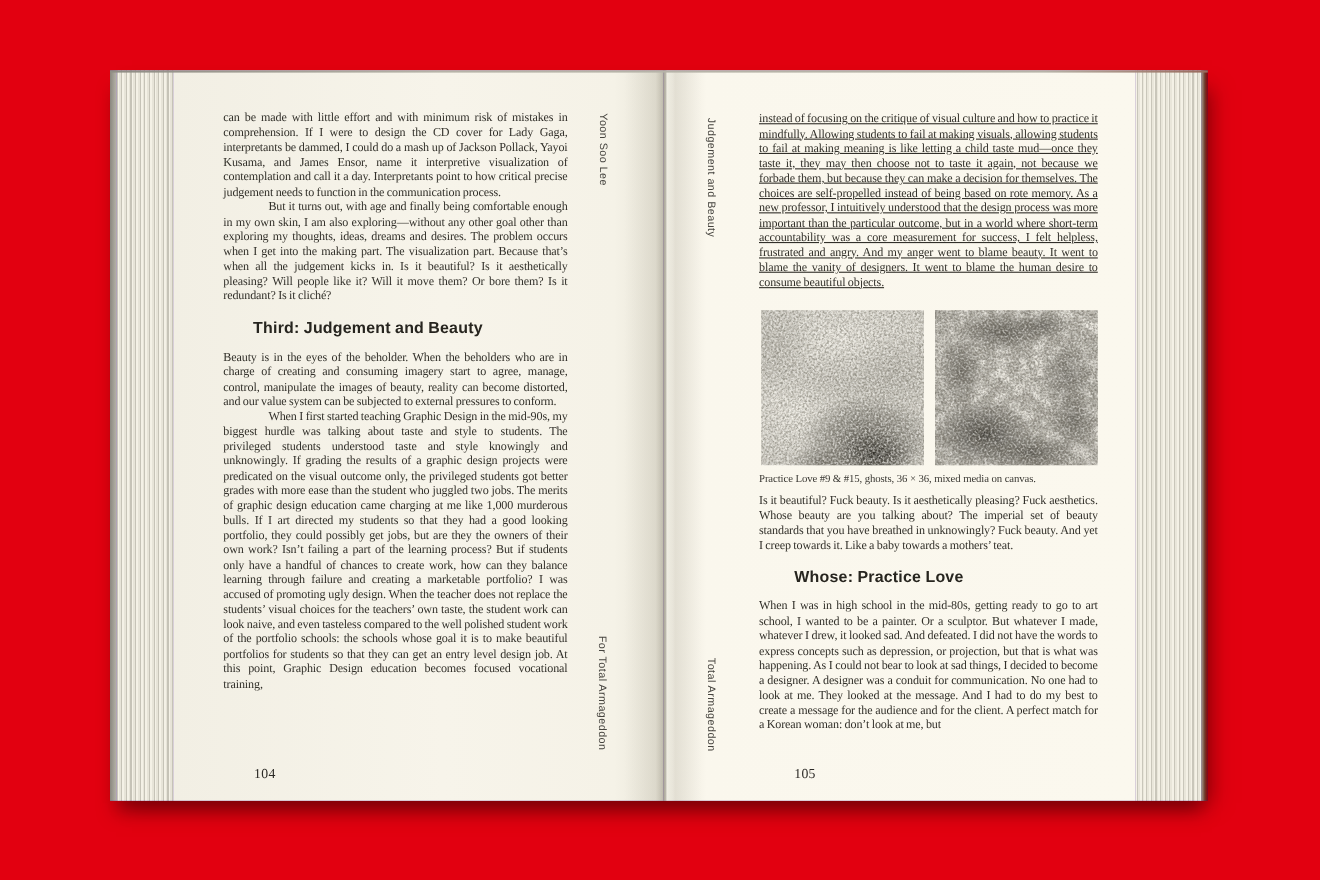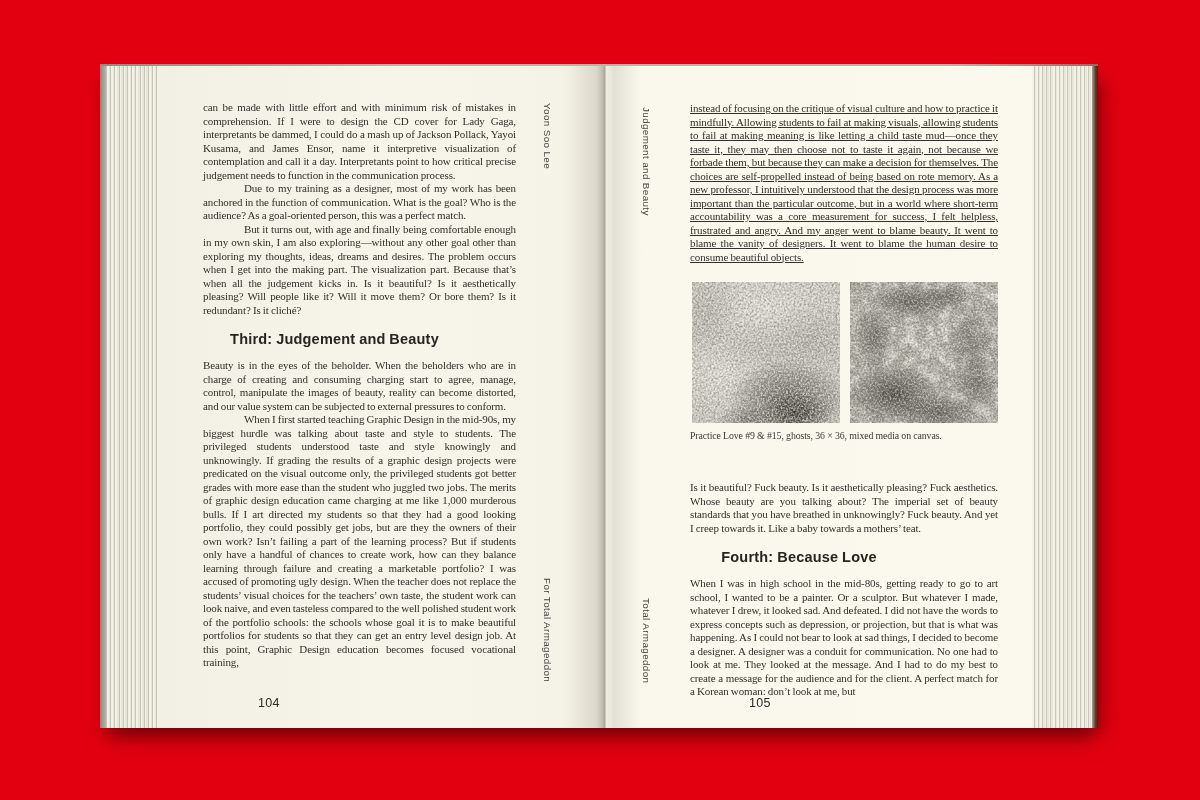--- a/index.html
+++ b/index.html
@@ -61,29 +61,29 @@
   .section-heading {
     font-family: "Liberation Sans", sans-serif;
     font-size: 14.5px; font-weight: bold; letter-spacing: .2px;
     color: #27251f; text-align: center; line-height: 18px;
   }
   .h-left  { margin: 13px 50px 11px 0; }
   .h-right { margin: 13px 90px 11px 0; }
 
   .col-left  { position:absolute; left:45px; top:37px; width:313px; }
   .col-right-top    { position:absolute; left:87px; top:38px;  width:308px;text-decoration:underline; }
-  .col-right-bottom { position:absolute; left:87px; top:417px; width:308px; }
+  .col-right-bottom { position:absolute; left:87px; top:385px; width:308px; }
 
   .caption { position:absolute; left:87px; top:366px; width:320px;
              font-size: 9.8px; color: #3a3833;
              white-space: nowrap; letter-spacing: -0.1px; }
 
   .pagenum { position:absolute; top:632px;
-             font-family:Liberation Sans, sans-serif;
-             font-size:12.5px; color:#2c2a26; letter-spacing:.3px;margin-left:27px; }
+             font-family:Liberation Serif, serif;
+             font-size:12.5px; color:#2c2a26; letter-spacing:.3px; }
   .pagenum-left  { left:73px; }
   .pagenum-right { left:119px;text-align:right; }
 
   .vert { position:absolute; writing-mode: vertical-rl;
           font-family:"Liberation Sans", sans-serif;
           font-size:9.8px; color:#45433e; letter-spacing:.4px; }
   .vert-author   { left:384px; top:39px;  }
   .vert-title    { left:384px; top:514px; }
   .vert-chapter  { left:38px;  top:43px;  }
   .vert-series   { left:38px;  top:534px; }
@@ -98,24 +98,23 @@
 
 <div class="stage">
   <div class="book">
 
     <div class="spine-left"></div>
     <div class="fan-left"></div>
 
     <div class="page page-left">
       <div class="col-left body-text">
         <p>can be made with little effort and with minimum risk of mistakes in comprehension. If I were to design the CD cover for Lady Gaga, interpretants be dammed, I could do a mash up of Jackson Pollack, Yayoi Kusama, and James Ensor, name it interpretive visualization of contemplation and call it a day. Interpretants point to how critical precise judgement needs to function in the communication process.</p>
-        <p class="indent">Due to my training as a designer, most of my work has been anchored in the function of communication. What is the goal? Who is the audience? As a goal-oriented person, this was a perfect match.</p>
         <p class="indent">But it turns out, with age and finally being comfortable enough in my own skin, I am also exploring—without any other goal other than exploring my thoughts, ideas, dreams and desires. The problem occurs when I get into the making part. The visualization part. Because that’s when all the judgement kicks in. Is it beautiful? Is it aesthetically pleasing? Will people like it? Will it move them? Or bore them? Is it redundant? Is it cliché?</p>
         <h2 class="section-heading h-left">Third: Judgement and Beauty</h2>
-        <p>Beauty is in the eyes of the beholder. When the beholders who are in charge of creating and consuming charging start to agree, manage, control, manipulate the images of beauty, reality can become distorted, and our value system can be subjected to external pressures to conform.</p>
+        <p>Beauty is in the eyes of the beholder. When the beholders who are in charge of creating and consuming imagery start to agree, manage, control, manipulate the images of beauty, reality can become distorted, and our value system can be subjected to external pressures to conform.</p>
         <p class="indent">When I first started teaching Graphic Design in the mid-90s, my biggest hurdle was talking about taste and style to students. The privileged students understood taste and style knowingly and unknowingly. If grading the results of a graphic design projects were predicated on the visual outcome only, the privileged students got better grades with more ease than the student who juggled two jobs. The merits of graphic design education came charging at me like 1,000 murderous bulls. If I art directed my students so that they had a good looking portfolio, they could possibly get jobs, but are they the owners of their own work? Isn’t failing a part of the learning process? But if students only have a handful of chances to create work, how can they balance learning through failure and creating a marketable portfolio? I was accused of promoting ugly design. When the teacher does not replace the students’ visual choices for the teachers’ own taste, the student work can look naive, and even tasteless compared to the well polished student work of the portfolio schools: the schools whose goal it is to make beautiful portfolios for students so that they can get an entry level design job. At this point, Graphic Design education becomes focused vocational training,</p>
       </div>
       <div class="vert vert-author">Yoon Soo Lee</div>
       <div class="vert vert-title">For Total Armageddon</div>
       <div class="pagenum pagenum-left">104</div>
     </div>
 
     <div class="page page-right">
       <div class="col-right-top body-text">
         <p>instead of focusing on the critique of visual culture and how to practice it mindfully. Allowing students to fail at making visuals, allowing students to fail at making meaning is like letting a child taste mud—once they taste it, they may then choose not to taste it again, not because we forbade them, but because they can make a decision for themselves. The choices are self-propelled instead of being based on rote memory. As a new professor, I intuitively understood that the design process was more important than the particular outcome, but in a world where short-term accountability was a core measurement for success, I felt helpless, frustrated and angry. And my anger went to blame beauty. It went to blame the vanity of designers. It went to blame the human desire to consume beautiful objects.</p>
@@ -202,21 +201,21 @@
         <ellipse cx="88" cy="130" rx="42" ry="18" fill="url(#g2d)"></ellipse>
         <rect width="148" height="141" filter="url(#f2blotch)" opacity="0.45"></rect>
         <rect width="148" height="141" filter="url(#f2dark)" opacity="0.5"></rect>
         <rect width="148" height="141" filter="url(#f2light)" opacity="0.5"></rect>
       </svg>
 
       <div class="caption">Practice Love #9 &amp; #15, ghosts, 36 × 36, mixed media on canvas.</div>
 
       <div class="col-right-bottom body-text">
         <p>Is it beautiful? Fuck beauty. Is it aesthetically pleasing? Fuck aesthetics. Whose beauty are you talking about? The imperial set of beauty standards that you have breathed in unknowingly? Fuck beauty. And yet I creep towards it. Like a baby towards a mothers’ teat.</p>
-        <h2 class="section-heading h-right">Fourth: Because Love</h2>
+        <h2 class="section-heading h-right">Whose: Practice Love</h2>
         <p>When I was in high school in the mid-80s, getting ready to go to art school, I wanted to be a painter. Or a sculptor. But whatever I made, whatever I drew, it looked sad. And defeated. I did not have the words to express concepts such as depression, or projection, but that is what was happening. As I could not bear to look at sad things, I decided to become a designer. A designer was a conduit for communication. No one had to look at me. They looked at the message. And I had to do my best to create a message for the audience and for the client. A perfect match for a Korean woman: don’t look at me, but</p>
       </div>
 
       <div class="vert vert-chapter">Judgement and Beauty</div>
       <div class="vert vert-series">Total Armageddon</div>
       <div class="pagenum pagenum-right">105</div>
     </div>
 
     <div class="gutter"></div>
     <div class="fan-right"></div>

